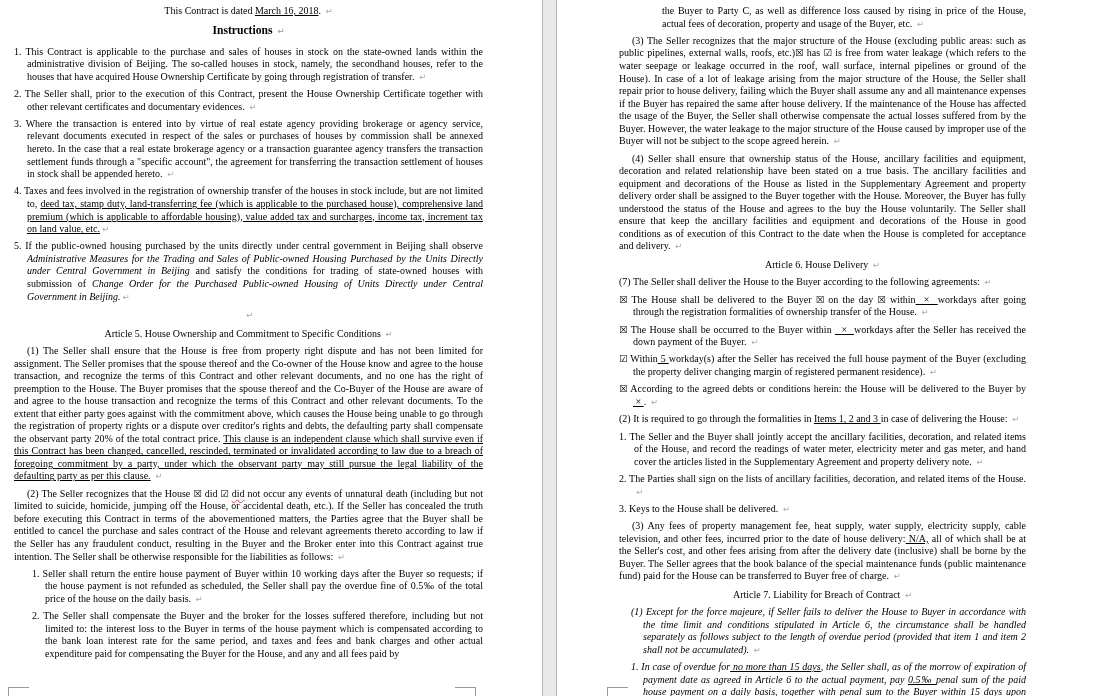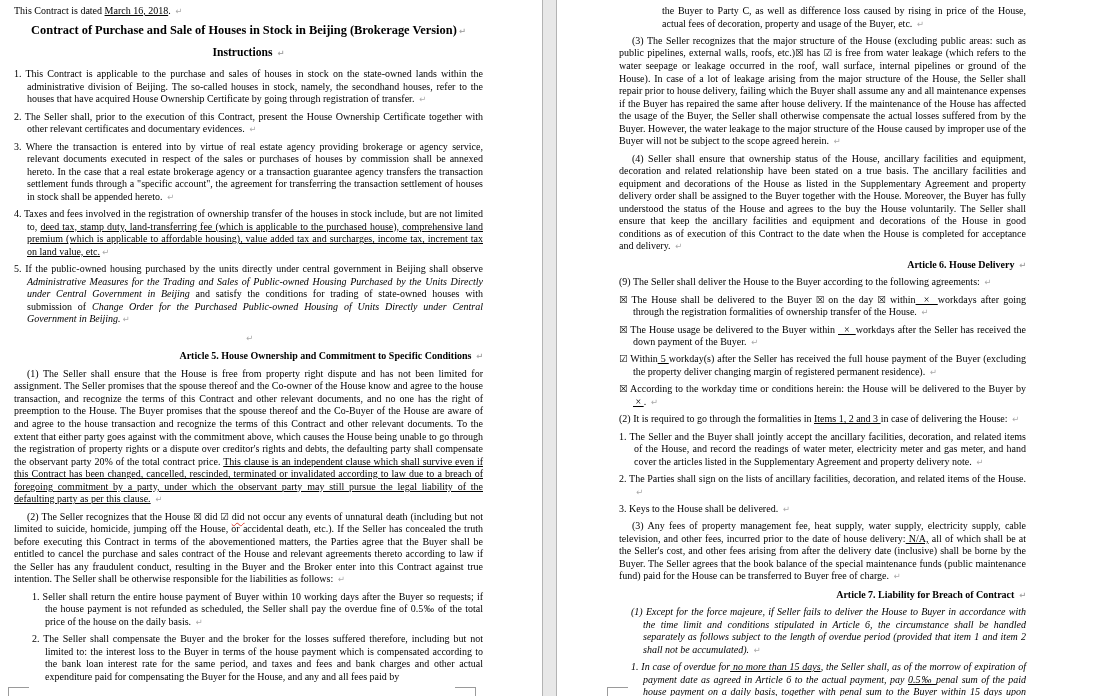--- a/index.html
+++ b/index.html
@@ -8,24 +8,24 @@
     background:#ffffff;color:#000;
     font-family:"Liberation Serif","DejaVu Serif",serif;
   }
   .page{position:absolute;top:0;height:696px;background:#fff;box-sizing:border-box;overflow:hidden;}
   #left-page{left:0;width:542px;padding:5px 59px 0 14px;}
   #gutter{position:absolute;left:542px;top:0;width:15px;height:696px;background:#e8e8e8;
     border-left:1px solid #b3b3b3;border-right:1px solid #b3b3b3;box-sizing:border-box;}
   #right-page{left:557px;width:485px;padding:5px 16px 0 62px;}
 
   .blk{font-size:10px;line-height:12.55px;text-align:justify;margin:0 0 4.8px 0;}
-  .date{text-align:left;}
+  .date{text-align:center;}
   .title{text-align:center;font-weight:bold;font-size:12.4px;line-height:17px;margin:4px 0 5px;white-space:nowrap;text-align:center;}
   .subtitle{text-align:center;font-weight:bold;font-size:11.6px;line-height:15px;margin:5px 0 7px;}
-  .heading{font-weight:bold;text-align:right;margin:6px 0 4.8px;}
+  .heading{font-weight:normal;text-align:center;margin:6px 0 4.8px;}
   .hang{padding-left:13px;text-indent:-13px;}
   .sub{margin-left:18px;padding-left:13px;text-indent:-13px;}
   .find{text-indent:13px;}
   .cont{padding-left:43px;}
   .check{padding-left:14px;text-indent:-14px;}
   .hang2{padding-left:15px;text-indent:-15px;}
   .a7{padding-left:24px;text-indent:-12px;font-style:italic;}
   .center-empty{text-align:center;margin:6px 0 6px;}
 
   .u{text-decoration:underline;}
@@ -37,45 +37,44 @@
 
   .cropmark{position:absolute;width:20px;height:8px;border-top:1px solid #9a9a9a;}
   .cm-l{border-left:1px solid #9a9a9a;}
   .cm-r{border-right:1px solid #9a9a9a;}
 </style>
 </head>
 <body>
 
 <div id="left-page" class="page">
     <div class="blk date"><span>This Contract is dated </span><span class="u">March 16, 2018</span><span>. </span><span class="pmark">↵</span></div>
-    <div class="blk title"><span>Contract of Purchase and Sale of Houses in Stock in Beijing (Brokerage Version)</span><span class="pmark">↵</span></div>
     <div class="blk subtitle"><span>Instructions </span><span class="pmark">↵</span></div>
     <div class="blk hang"><span>1. This Contract is applicable to the purchase and sales of houses in stock on the state-owned lands within the administrative division of Beijing. The so-called houses in stock, namely, the secondhand houses, refer to the houses that have acquired House Ownership Certificate by going through registration of transfer. </span><span class="pmark">↵</span></div>
     <div class="blk hang"><span>2. The Seller shall, prior to the execution of this Contract, present the House Ownership Certificate together with other relevant certificates and documentary evidences. </span><span class="pmark">↵</span></div>
     <div class="blk hang"><span>3. Where the transaction is entered into by virtue of real estate agency providing brokerage or agency service, relevant documents executed in respect of the sales or purchases of houses by commission shall be annexed hereto. In the case that a real estate brokerage agency or a transaction guarantee agency transfers the transaction settlement funds through a "specific account", the agreement for transferring the transaction settlement of houses in stock shall be appended hereto. </span><span class="pmark">↵</span></div>
     <div class="blk hang"><span>4. Taxes and fees involved in the registration of ownership transfer of the houses in stock include, but are not limited to, </span><span class="u">deed tax, stamp duty, land-transferring fee (which is applicable to the purchased house), comprehensive land premium (which is applicable to affordable housing), value added tax and surcharges, income tax, increment tax on land value, etc.</span><span class="pmark">↵</span></div>
     <div class="blk hang"><span>5. If the public-owned housing purchased by the units directly under central government in Beijing shall observe </span><span class="i">Administrative Measures for the Trading and Sales of Public-owned Housing Purchased by the Units Directly under Central Government in Beijing</span><span> and satisfy the conditions for trading of state-owned houses with submission of </span><span class="i">Change Order for the Purchased Public-owned Housing of Units Directly under Central Government in Beijing.</span><span class="pmark">↵</span></div>
     <div class="blk center-empty"><span class="pmark">↵</span></div>
     <div class="blk heading"><span>Article 5. House Ownership and Commitment to Specific Conditions </span><span class="pmark">↵</span></div>
     <div class="blk find"><span>(1) The Seller shall ensure that the House is free from property right dispute and has not been limited for assignment. The Seller promises that the spouse thereof and the Co-owner of the House know and agree to the house transaction, and recognize the terms of this Contract and other relevant documents, and no one has the right of preemption to the House. The Buyer promises that the spouse thereof and the Co-Buyer of the House are aware of and agree to the house transaction and recognize the terms of this Contract and other relevant documents. To the extent that either party goes against with the commitment above, which causes the House being unable to go through the registration of property rights or a dispute over creditor's rights and debts, the defaulting party shall compensate the observant party 20% of the total contract price. </span><span class="bu">This clause is an independent clause which shall survive even if this Contract has been changed, cancelled, rescinded, terminated or invalidated according to law due to a breach of foregoing commitment by a party, under which the observant party may still pursue the legal liability of the defaulting party as per this clause.</span><span> </span><span class="pmark">↵</span></div>
     <div class="blk find"><span>(2) The Seller recognizes that the House </span><span class="cb">☒</span><span> did </span><span class="cb">☑</span><span> </span><span class="w">did</span><span> not occur any events of unnatural death (including but not limited to suicide, homicide, jumping off the House, or accidental death, etc.). If the Seller has concealed the truth before executing this Contract in terms of the abovementioned matters, the Parties agree that the Buyer shall be entitled to cancel the purchase and sales contract of the House and relevant agreements thereto according to law if the Seller has any fraudulent conduct, resulting in the Buyer and the Broker enter into this Contract against true intention. The Seller shall be otherwise responsible for the liabilities as follows: </span><span class="pmark">↵</span></div>
     <div class="blk sub"><span>1. Seller shall return the entire house payment of Buyer within 10 working days after the Buyer so requests; if the house payment is not refunded as scheduled, the Seller shall pay the overdue fine of 0.5‰ of the total price of the house on the daily basis. </span><span class="pmark">↵</span></div>
     <div class="blk sub"><span>2. The Seller shall compensate the Buyer and the broker for the losses suffered therefore, including but not limited to: the interest loss to the Buyer in terms of the house payment which is compensated according to the bank loan interest rate for the same period, and taxes and fees and bank charges and other actual expenditure paid for compensating the Buyer for the House, and any and all fees paid by</span></div>
   </div>
 <div id="gutter"></div>
 <div id="right-page" class="page">
     <div class="blk cont"><span>the Buyer to Party C, as well as difference loss caused by rising in price of the House, actual fees of decoration, property and usage of the Buyer, etc. </span><span class="pmark">↵</span></div>
     <div class="blk find"><span>(3) The Seller recognizes that the major structure of the House (excluding public areas: such as public pipelines, external walls, roofs, etc.)</span><span class="cb">☒</span><span> has </span><span class="cb">☑</span><span> is free from water leakage (which refers to the water seepage or leakage occurred in the roof, wall surface, internal pipelines or ground of the House). In case of a lot of leakage arising from the major structure of the House, the Seller shall repair prior to house delivery, failing which the Buyer shall assume any and all maintenance expenses if the Buyer has repaired the same after house delivery. If the maintenance of the House has affected the usage of the Buyer, the Seller shall otherwise compensate the actual losses suffered from by the Buyer. However, the water leakage to the major structure of the House caused by improper use of the Buyer will not be subject to the scope agreed herein. </span><span class="pmark">↵</span></div>
     <div class="blk find"><span>(4) Seller shall ensure that ownership status of the House, ancillary facilities and equipment, decoration and related relationship have been stated on a true basis. The ancillary facilities and equipment and decorations of the House as listed in the Supplementary Agreement and property delivery order shall be assigned to the Buyer together with the House. Moreover, the Buyer has fully understood the status of the House and agrees to the buy the House voluntarily. The Seller shall ensure that keep the ancillary facilities and equipment and decorations of the House in good conditions as of execution of this Contract to the date when the House is completed for acceptance and delivery. </span><span class="pmark">↵</span></div>
     <div class="blk heading"><span>Article 6. House Delivery </span><span class="pmark">↵</span></div>
-    <div class="blk"><span>(9) The Seller shall deliver the House to the Buyer according to the following agreements: </span><span class="pmark">↵</span></div>
+    <div class="blk"><span>(7) The Seller shall deliver the House to the Buyer according to the following agreements: </span><span class="pmark">↵</span></div>
     <div class="blk check"><span class="cb">☒</span><span> The House shall be delivered to the Buyer </span><span class="cb">☒</span><span> on the day </span><span class="cb">☒</span><span> within</span><span class="u">&nbsp;&nbsp;×&nbsp;&nbsp;</span><span>workdays after going through the registration formalities of ownership transfer of the House. </span><span class="pmark">↵</span></div>
-    <div class="blk check"><span class="cb">☒</span><span> The House usage be delivered to the Buyer within </span><span class="u">&nbsp;&nbsp;×&nbsp;&nbsp;</span><span>workdays after the Seller has received the down payment of the Buyer. </span><span class="pmark">↵</span></div>
+    <div class="blk check"><span class="cb">☒</span><span> The House shall be occurred to the Buyer within </span><span class="u">&nbsp;&nbsp;×&nbsp;&nbsp;</span><span>workdays after the Seller has received the down payment of the Buyer. </span><span class="pmark">↵</span></div>
     <div class="blk check"><span class="cb">☑</span><span> Within</span><span class="u">&nbsp;5&nbsp;</span><span>workday(s) after the Seller has received the full house payment of the Buyer (excluding the property deliver changing margin of registered permanent residence). </span><span class="pmark">↵</span></div>
-    <div class="blk check"><span class="cb">☒</span><span> According to the workday time or conditions herein: the House will be delivered to the Buyer by </span><span class="u">&nbsp;×&nbsp;</span><span>. </span><span class="pmark">↵</span></div>
+    <div class="blk check"><span class="cb">☒</span><span> According to the agreed debts or conditions herein: the House will be delivered to the Buyer by </span><span class="u">&nbsp;×&nbsp;</span><span>. </span><span class="pmark">↵</span></div>
     <div class="blk"><span>(2) It is required to go through the formalities in </span><span class="bu">Items 1, 2 and 3 </span><span>in case of delivering the House: </span><span class="pmark">↵</span></div>
     <div class="blk hang2"><span>1. The Seller and the Buyer shall jointly accept the ancillary facilities, decoration, and related items of the House, and record the readings of water meter, electricity meter and gas meter, and hand cover the articles listed in the Supplementary Agreement and property delivery note. </span><span class="pmark">↵</span></div>
     <div class="blk hang2"><span>2. The Parties shall sign on the lists of ancillary facilities, decoration, and related items of the House. </span><span class="pmark">↵</span></div>
     <div class="blk hang2"><span>3. Keys to the House shall be delivered. </span><span class="pmark">↵</span></div>
     <div class="blk find"><span>(3) Any fees of property management fee, heat supply, water supply, electricity supply, cable television, and other fees, incurred prior to the date of house delivery:</span><span class="u">&nbsp;N/A,</span><span> all of which shall be at the Seller's cost, and other fees arising from after the delivery date (inclusive) shall be borne by the Buyer. The Seller agrees that the book balance of the special maintenance funds (public maintenance fund) paid for the House can be transferred to Buyer free of charge. </span><span class="pmark">↵</span></div>
     <div class="blk heading"><span>Article 7. Liability for Breach of Contract </span><span class="pmark">↵</span></div>
     <div class="blk a7"><span>(1) Except for the force majeure, if Seller fails to deliver the House to Buyer in accordance with the time limit and conditions stipulated in Article 6, the circumstance shall be handled separately as follows subject to the length of overdue period (provided that item 1 and item 2 shall not be accumulated). </span><span class="pmark">↵</span></div>
     <div class="blk a7"><span>1. In case of overdue for</span><span class="u">&nbsp;no more than 15 days</span><span>, the Seller shall, as of the morrow of expiration of payment date as agreed in Article 6 to the actual payment, pay </span><span class="u">0.5‰&nbsp;</span><span>penal sum of the paid house payment on a daily basis, together with penal sum to the Buyer within</span><span class="u">&nbsp;15&nbsp;</span><span>days upon actual payment of the House, under which this Contract will be continued to perform. </span><span class="pmark">↵</span></div>
     <div class="blk a7"><span>2. In case of overdue for</span><span class="u">&nbsp;more than 15 days&nbsp;</span><span>(the date which is the same as that stipulated in Item 1), the Buyer</span></div>
   </div>

